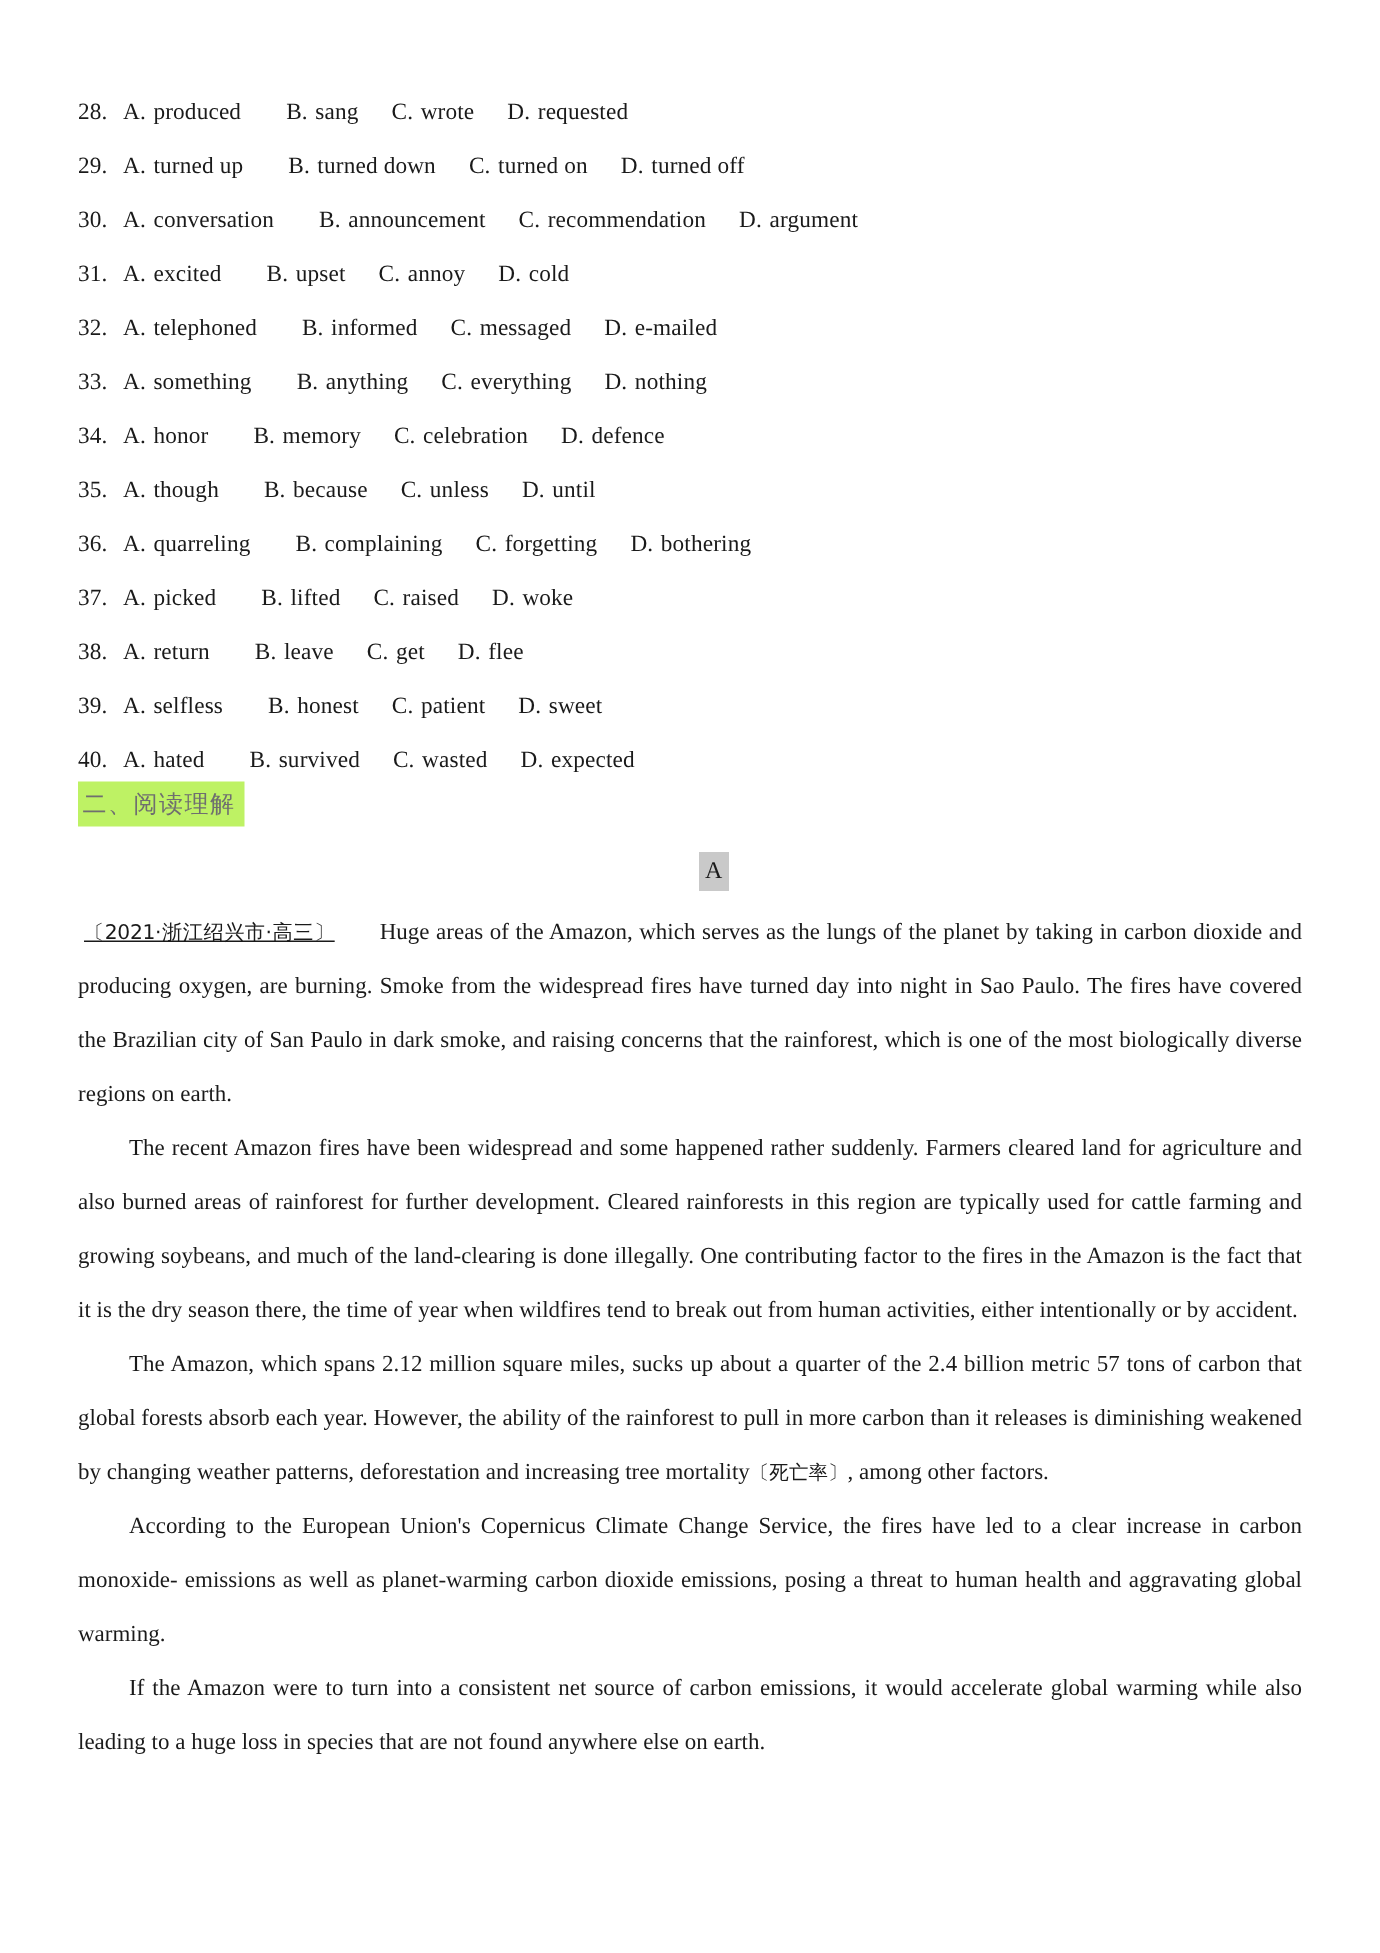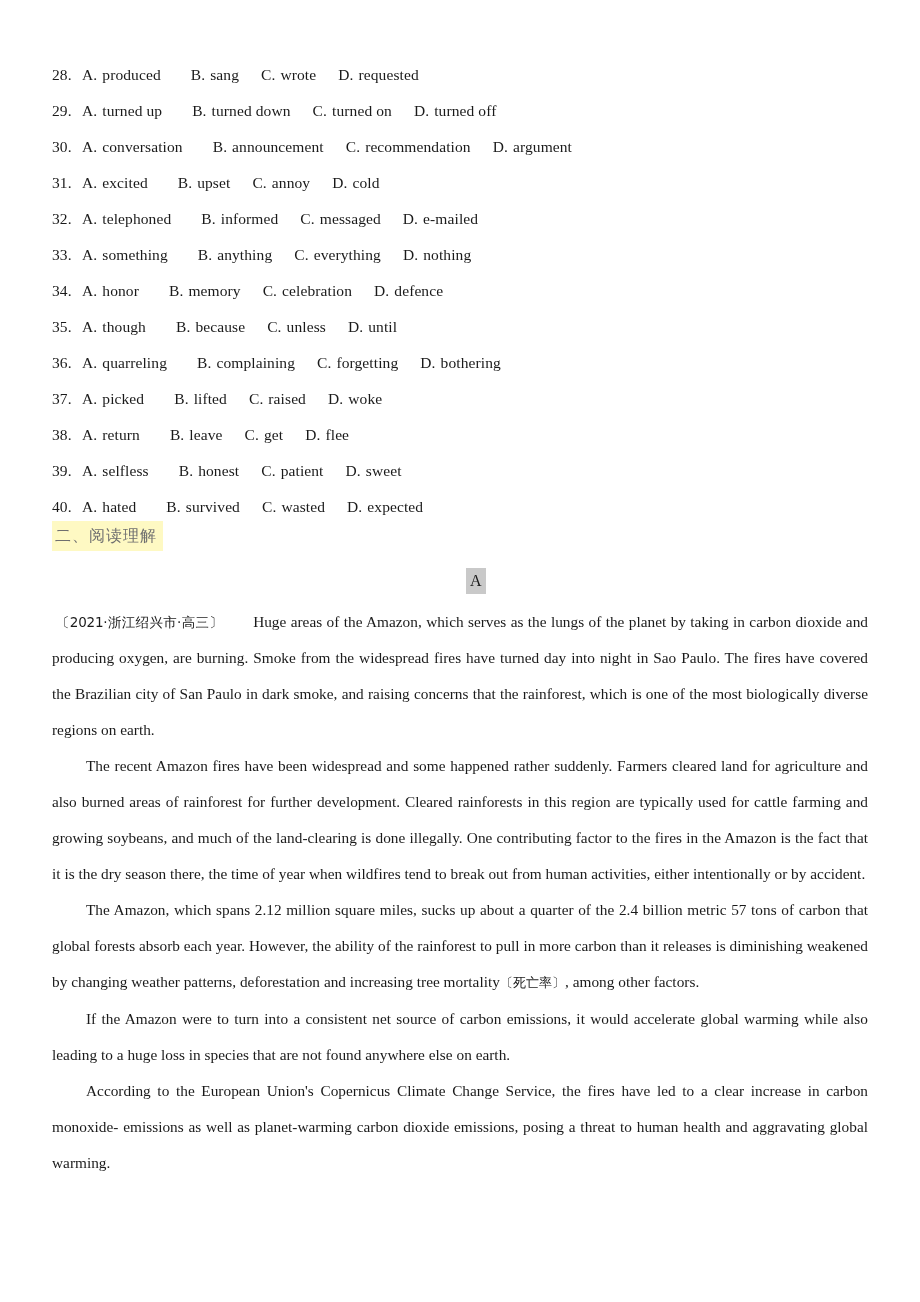--- a/index.html
+++ b/index.html
@@ -52,21 +52,21 @@
 
   
   .section-heading {
     position: absolute;
     left: 52px;
     top: 521px;
     font-family: "DejaVu Sans", sans-serif;
     font-size: 16px;
     line-height: 25px;
     color: #6f6f6f;
-    background: #fef9c3;
+    background: #bef264;
     padding: 2px 6px 3px 3px;
     letter-spacing: 1px;
   }
 
   
   .passage-label {
     position: absolute;
     left: 466px;
     top: 568px;
     font-size: 16px;
@@ -92,20 +92,21 @@
     letter-spacing: .02px;
   }
   .para.indent { text-indent: 34px; }
   .para.first-para { text-indent: 0; }
   .src {
     font-family: "DejaVu Sans", sans-serif;
     font-size: 13.5px;
     letter-spacing: -0.2px;
     padding-left: 4px;
     padding-right: 30px;
+    text-decoration: underline;
   }
   .cn {
     font-family: Liberation Serif, serif;
     font-size: 13px;
   }
 </style>
 </head>
 <body>
 
 <div class="page">
@@ -138,22 +139,22 @@
 
     <p class="para indent">
       <span>The recent Amazon fires have been widespread and some happened rather suddenly. Farmers cleared land for agriculture and also burned areas of rainforest for further development. Cleared rainforests in this region are typically used for cattle farming and growing soybeans, and much of the land-clearing is done illegally. One contributing factor to the fires in the Amazon is the fact that it is the dry season there, the time of year when wildfires tend to break out from human activities, either intentionally or by accident.</span>
     </p>
 
     <p class="para indent">
       <span>The Amazon, which spans 2.12 million square miles, sucks up about a quarter of the 2.4 billion metric 57 tons of carbon that global forests absorb each year. However, the ability of the rainforest to pull in more carbon than it releases is diminishing weakened by changing weather patterns, deforestation and increasing tree mortality</span><span class="cn">〔死亡率〕</span><span>, among other factors.</span>
     </p>
 
     <p class="para indent">
-      <span>If the Amazon were to turn into a consistent net source of carbon emissions, it would accelerate global warming while also leading to a huge loss in species that are not found anywhere else on earth.</span>
+      <span>According to the European Union's Copernicus Climate Change Service, the fires have led to a clear increase in carbon monoxide- emissions as well as planet-warming carbon dioxide emissions, posing a threat to human health and aggravating global warming.</span>
     </p>
 
     <p class="para indent">
-      <span>According to the European Union's Copernicus Climate Change Service, the fires have led to a clear increase in carbon monoxide- emissions as well as planet-warming carbon dioxide emissions, posing a threat to human health and aggravating global warming.</span>
+      <span>If the Amazon were to turn into a consistent net source of carbon emissions, it would accelerate global warming while also leading to a huge loss in species that are not found anywhere else on earth.</span>
     </p>
 
   </div>
 
 </div>
 
 </body></html>

